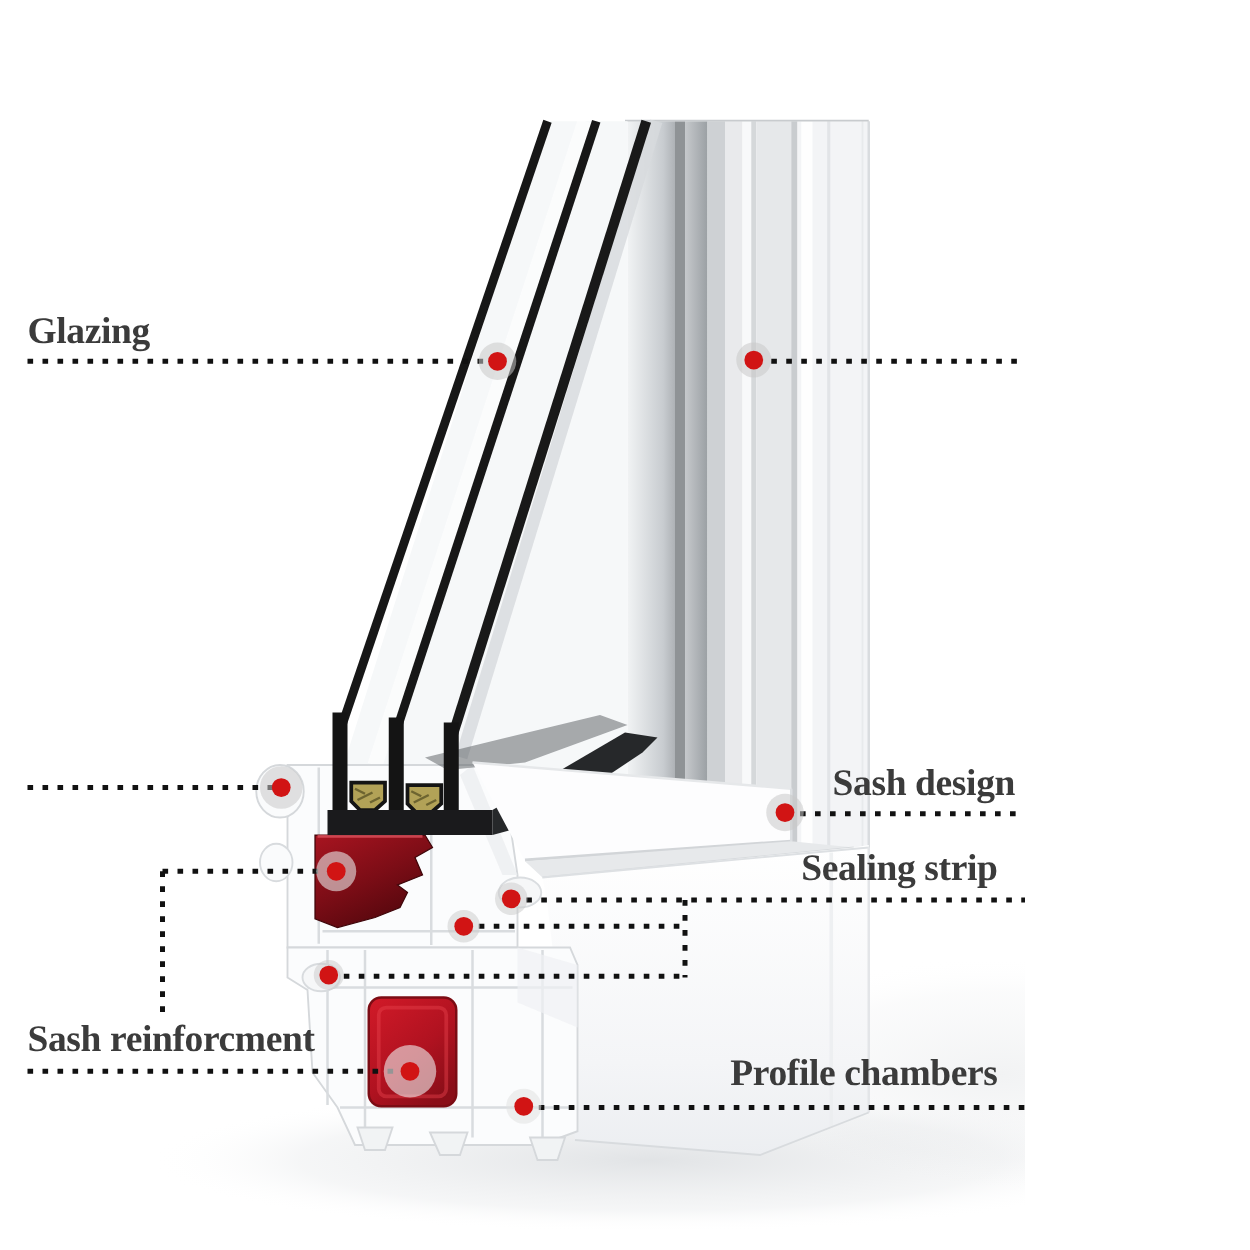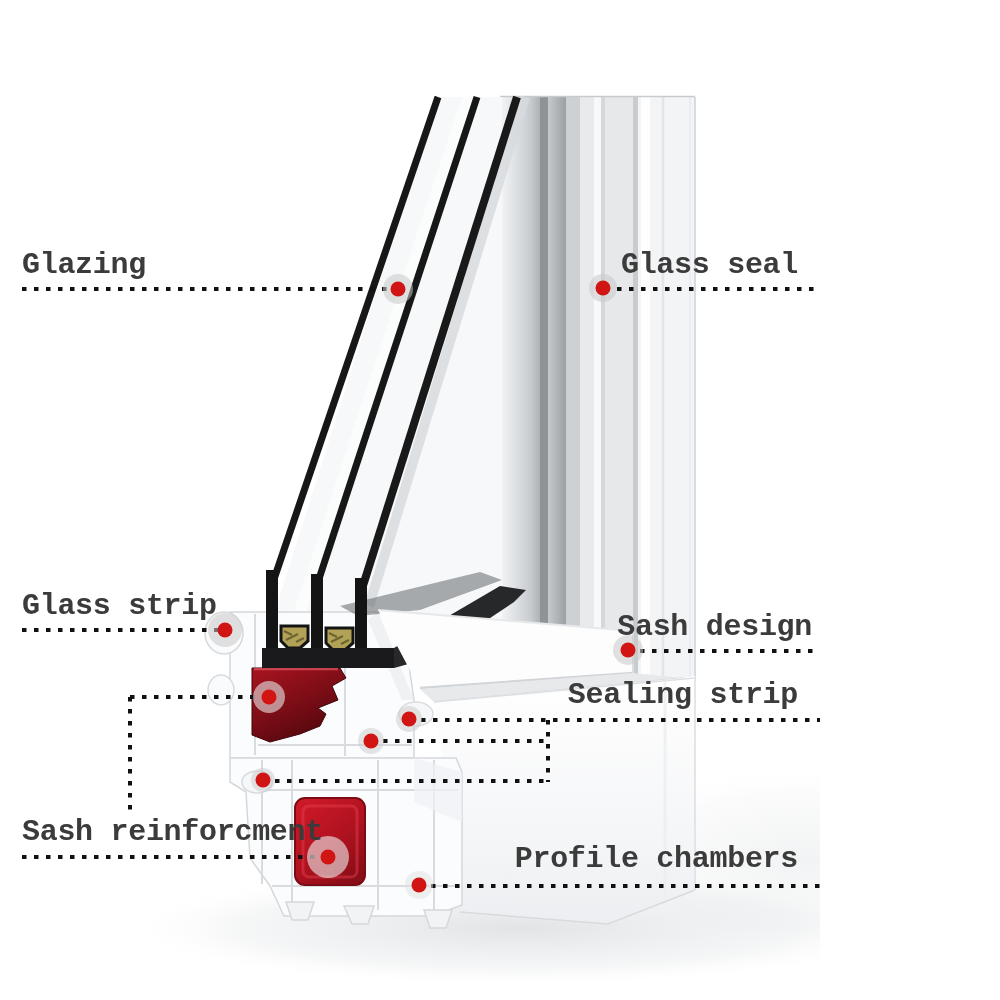--- a/index.html
+++ b/index.html
@@ -1,18 +1,18 @@
 <!DOCTYPE html>
 <html><head>
 <meta charset="utf-8">
 <style>
   html,body{margin:0;padding:0;background:#ffffff;}
   .stage{
     position:relative;width:820px;height:1000px;overflow:hidden;
-    background:#ffffff;font-family:Liberation Mono, monospace;
+    background:#ffffff;font-family:Liberation Serif, serif;
   }
   .stage svg{position:absolute;left:0;top:0;}
   .part-label{
     position:absolute;
     font-weight:700;font-size:30px;line-height:32px;
     color:#3b3b3b;letter-spacing:-0.3px;white-space:nowrap;
   }
   .part-label.right{text-align:right;}
 </style>
 </head>
@@ -199,23 +199,21 @@
       </g>
       <g>
         <circle cx="419" cy="885" r="14" fill="#e2e2e2" opacity="0.55"></circle>
           <circle cx="419" cy="885" r="7.5" fill="#d11414"></circle>
       </g>
     </g>
   </svg>
 
   <div class="part-label" style="left:22px;top:249px;">Glazing</div>
 
-  <div class="part-label right" style="right:22px;top:249px;">Glass seal</div>
-
-  <div class="part-label" style="left:22px;top:590px;">Glass strip</div>
+
 
   <div class="part-label right" style="right:8px;top:611px;">Sash design</div>
 
   <div class="part-label right" style="right:22px;top:679px;">Sealing strip</div>
 
   <div class="part-label" style="left:22px;top:816px;">Sash reinforcment</div>
 
   <div class="part-label right" style="right:22px;top:843px;">Profile chambers</div>
 
 </div>

